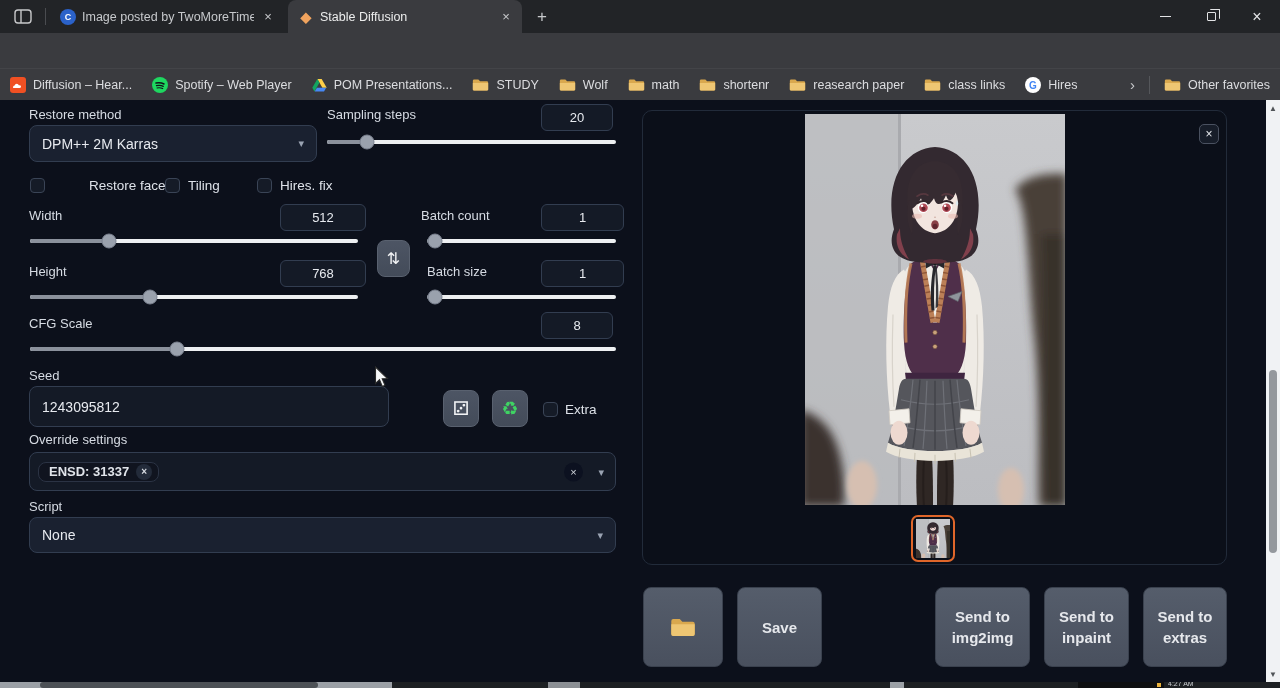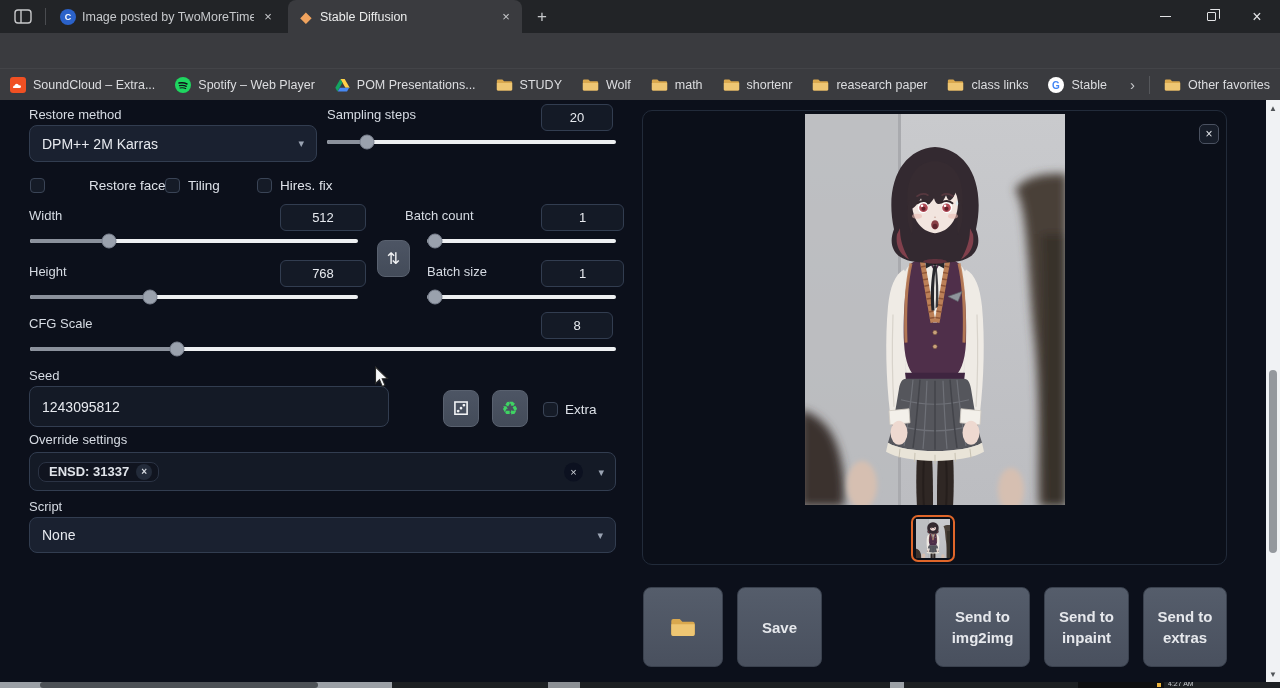--- a/index.html
+++ b/index.html
@@ -181,21 +181,21 @@
       <span class="bing">b</span>
     </div>
   </div>
 
   <div class="bmbar">
     <span class="bm">
       <svg width="16" height="16" viewBox="0 0 16 16">
           <rect width="16" height="16" rx="3" fill="#f05023"></rect>
           <path d="M3,10.5 q0,-2 1.6,-2 q0.4,-1.8 2.2,-1.8 q1.6,0 2,1.5 q2.2,-0.3 2.2,1.3 q0,1.5 -1.6,1.5 L4,11 q-1,0 -1,-0.5" fill="#fff"></path>
         </svg>
-      <span>SoundCloud – Extra...</span>
+      <span>Diffusion – Hear...</span>
     </span>
     <span class="bm">
       <svg width="16" height="16" viewBox="0 0 16 16">
           <circle cx="8" cy="8" r="8" fill="#1ed760"></circle>
           <path d="M4,6 Q8.5,5 12,7" stroke="#10131a" stroke-width="1.5" fill="none" stroke-linecap="round"></path>
           <path d="M4.5,8.6 Q8.4,7.8 11.3,9.3" stroke="#10131a" stroke-width="1.3" fill="none" stroke-linecap="round"></path>
           <path d="M5,11 Q8.3,10.4 10.7,11.6" stroke="#10131a" stroke-width="1.1" fill="none" stroke-linecap="round"></path>
         </svg>
       <span>Spotify – Web Player</span>
     </span>
@@ -247,21 +247,21 @@
           <path d="M1,3 Q1,1.5 2.5,1.5 L7.5,1.5 L9.5,3.5 L17.5,3.5 Q19,3.5 19,5 L19,13 Q19,14.5 17.5,14.5 L2.5,14.5 Q1,14.5 1,13 Z" fill="#d9a84e"></path>
           <path d="M1,5.5 L19,5.5 L19,13 Q19,14.5 17.5,14.5 L2.5,14.5 Q1,14.5 1,13 Z" fill="#eec673"></path>
         </svg>
       <span>class links</span>
     </span>
     <span class="bm">
       <svg width="16" height="16" viewBox="0 0 16 16">
           <circle cx="8" cy="8" r="8" fill="#fff"></circle>
           <text x="8" y="11.5" text-anchor="middle" font-size="10" font-weight="bold" fill="#4285f4" font-family="Liberation Sans, sans-serif">G</text>
         </svg>
-      <span>Stable</span>
+      <span>Hires</span>
     </span>
     <span class="bm-right">
       <span class="chev">›</span>
       <span class="bm-sep"></span>
       <span class="bm">
         <svg width="17" height="14" viewBox="0 0 20 16">
             <path d="M1,3 Q1,1.5 2.5,1.5 L7.5,1.5 L9.5,3.5 L17.5,3.5 Q19,3.5 19,5 L19,13 Q19,14.5 17.5,14.5 L2.5,14.5 Q1,14.5 1,13 Z" fill="#d9a84e"></path>
             <path d="M1,5.5 L19,5.5 L19,13 Q19,14.5 17.5,14.5 L2.5,14.5 Q1,14.5 1,13 Z" fill="#eec673"></path>
           </svg>
         <span>Other favorites</span>
@@ -291,21 +291,21 @@
     <div class="cb" style="left:257px;top:78px;"></div>
     <div class="cblbl" style="left:280px;top:78px;">Hires. fix</div>
 
     <div class="lbl" style="left:29px;top:108px;">Width</div>
     <div class="numin" style="left:272px;top:104px;width:86px;height:27px;">512</div>
     <div class="slider" style="left:30px;top:139px;width:328px;">
       <div class="fill" style="width: 24%;"></div>
       <div class="knob" style="left: 24%;"></div>
     </div>
 
-    <div class="lbl" style="left:405px;top:108px;">Batch count</div>
+    <div class="lbl" style="left:421px;top:108px;">Batch count</div>
     <div class="numin" style="left:533px;top:104px;width:83px;height:27px;">1</div>
     <div class="slider" style="left:427px;top:139px;width:189px;">
       <div class="fill" style="width: 4%;"></div>
       <div class="knob" style="left: 4%;"></div>
     </div>
 
     <div class="sqbtn" style="left:377px;top:140px;width:33px;height:37px;font-size:16px;">
         <span>⇅</span>
       </div>
 

